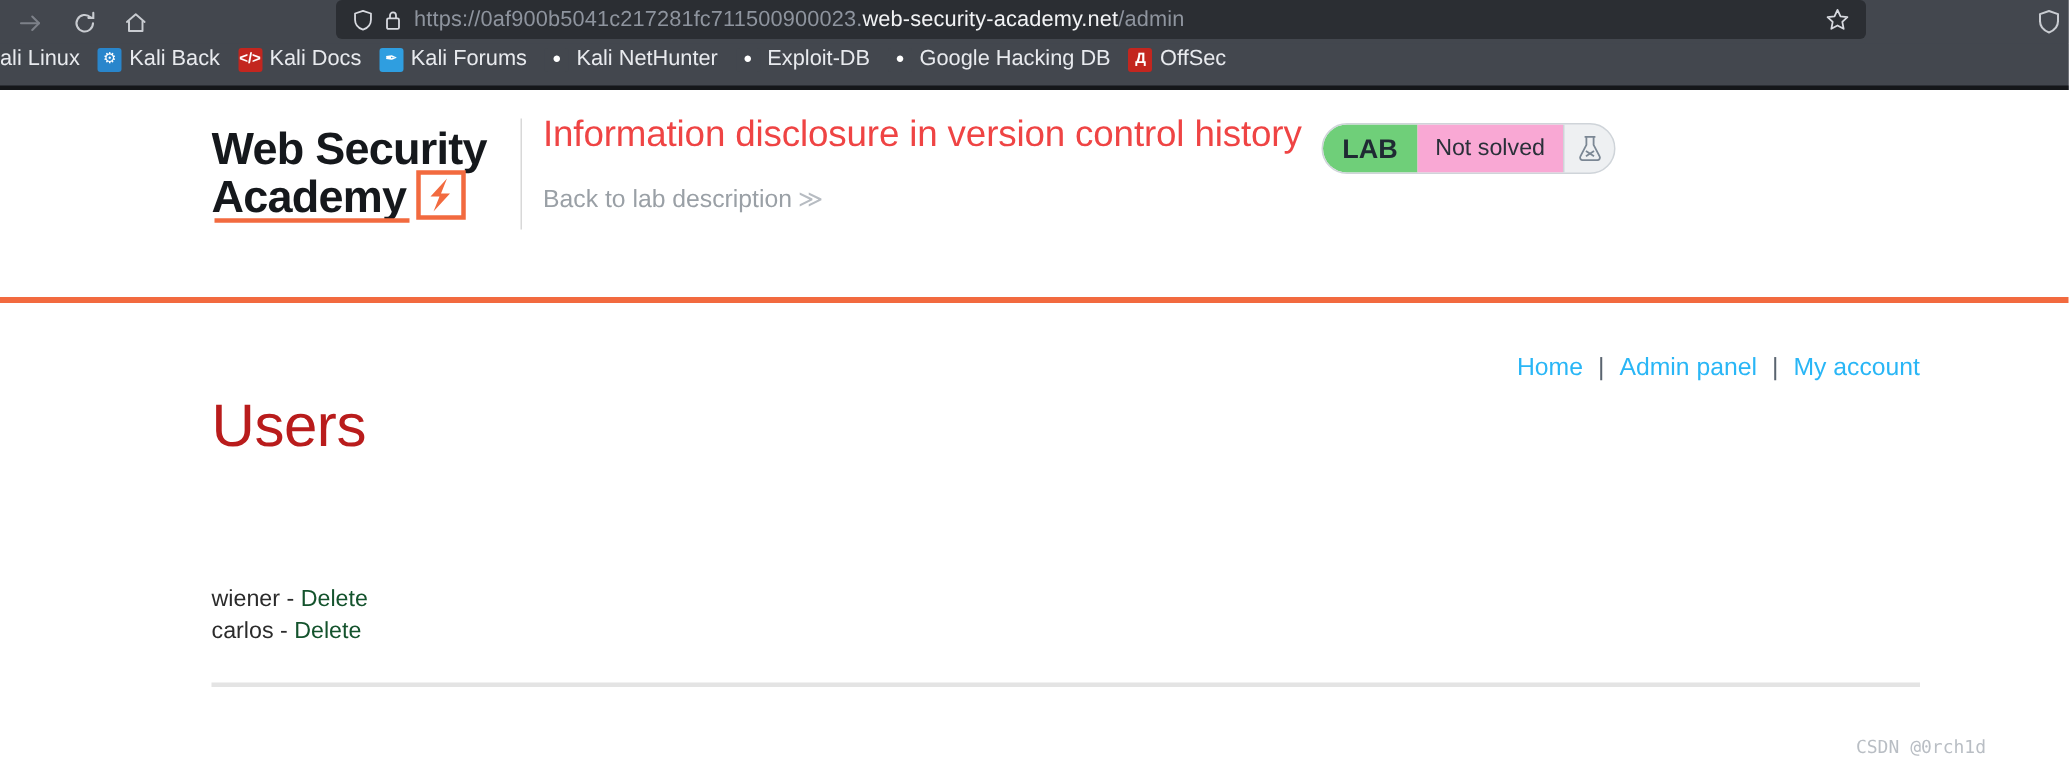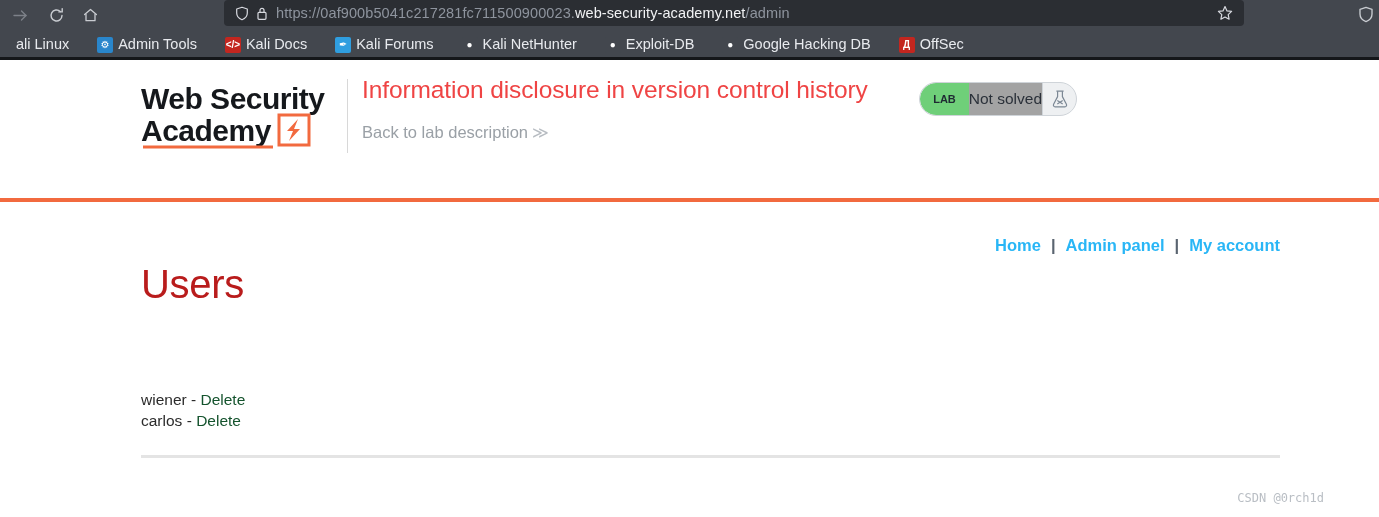--- a/index.html
+++ b/index.html
@@ -48,22 +48,22 @@
     display:flex; align-items:center; justify-content:center; color:#c9ccd1;
     overflow: hidden;
   }
 
   
   #bookmarks-bar {
     position: absolute; left: 0; top: 29px; width: 1379px; height: 31px;
     background: #43474e; display: flex; align-items: center;
   }
   .bookmark {
-    display: flex; align-items: center; height: 26px; padding: 0 6px;
-    color: #e8eaee; font-size: 14.5px; white-space: nowrap; margin-left: 16px;
+    display: flex; height: 26px; padding: 0 6px;
+    color: #e8eaee; font-size: 14.5px; white-space: nowrap;
   }
   .bm-ico {
     width: 16px; height: 16px; margin-right: 5px; border-radius: 2px;
     display: inline-flex; align-items: center; justify-content: center;
     font-size: 10px; font-weight: bold; color: #fff; flex: 0 0 auto;
   }
   .bm-label { line-height: 1; }
 
   #chrome-bottom-edge {
     position: absolute; left: 0; top: 57px; width: 1379px; height: 3px;
@@ -103,46 +103,45 @@
   }
   #back-to-lab .chevrons { font-size: 16px; color: #b7bcc2; }
 
   #lab-status {
     position: absolute; right: 98px; top: 22px;
     height: 34px; display: flex; align-items: stretch;
     border: 1px solid #cfd4d9; border-radius: 17px; overflow: hidden;
     background: #eef0f2;
   }
   #lab-status-tag {
-    background: #6fcf79; color: #1f2a33; font-weight: bold; font-size: 11px;
+    background: #6fcf79; color: #1f2a33; font-weight: bold; font-size: 18px;
     display: flex; align-items: center; padding: 0 13px;
     border-radius: 17px 0 0 17px;
   }
   #lab-status-text {
-    background: #a3a3a3; color: #2a3039; font-size: 15.5px;
-    display: flex; align-items: center; padding: 0 0;
+    background: #f9a8d4; color: #2a3039; font-size: 15.5px;
+    display: flex; align-items: center; padding: 0 12px;
   }
   #lab-status-icon {
     width: 34px; display: flex; align-items: center; justify-content: center;
     border-left: 1px solid #cfd4d9;
   }
 
   #orange-rule {
     position: absolute; left: 0; top: 138px; width: 1379px; height: 4px;
     background: #f26a3f;
   }
 
   
   #content { position: absolute; left: 0; top: 142px; width: 1379px; height: 315px; }
 
   #top-links {
     position: absolute; right: 99px; top: 34px;
     display: flex; align-items: center; gap: 10px;
     font-size: 16.5px;
-    font-weight: bold;
   }
   #top-links a { color: #29b6f6; text-decoration: none; white-space: nowrap; }
   #top-links .sep { color: #5a6470; }
 
   #users-heading {
     position: absolute; left: 141px; top: 60px;
     font-size: 40px; color: #b91c1c; font-weight: 400; letter-spacing: -0.3px;
   }
 
   #users-list {
@@ -223,21 +222,21 @@
       </svg>
     </div>
   </div>
 
   <div id="bookmarks-bar">
       <div class="bookmark" style="padding-left: 0px;">
         <span class="bm-label">ali Linux</span>
       </div>
       <div class="bookmark">
         <span class="bm-ico" style="background: rgb(41, 134, 204);">⚙</span>
-        <span class="bm-label">Admin Tools</span>
+        <span class="bm-label">Kali Back</span>
       </div>
       <div class="bookmark">
         <span class="bm-ico" style="background: rgb(195, 38, 31);">&lt;/&gt;</span>
         <span class="bm-label">Kali Docs</span>
       </div>
       <div class="bookmark">
         <span class="bm-ico" style="background: rgb(47, 158, 224);">✒</span>
         <span class="bm-label">Kali Forums</span>
       </div>
       <div class="bookmark">

